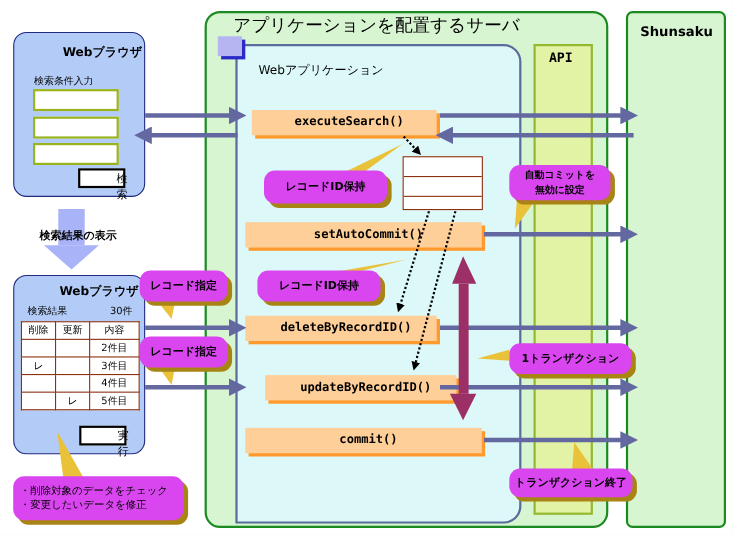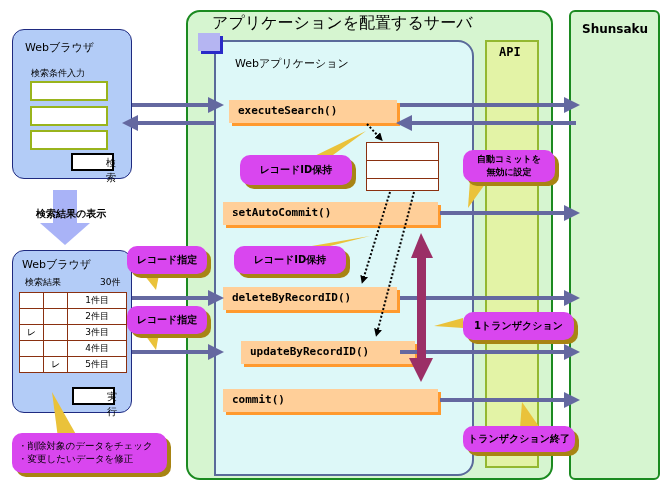--- a/index.html
+++ b/index.html
@@ -1,28 +1,28 @@
 <!DOCTYPE html>
 <html><head>
 <meta charset="utf-8">
 <style>
   html,body{margin:0;padding:0;background:#ffffff;}
   body{width:666px;height:486px;position:relative;overflow:hidden;font-family:"DejaVu Sans",sans-serif;font-size:11px;color:#000;}
   .abs{position:absolute;box-sizing:border-box;}
   
   .browser{background:#b3ccf7;border:1.5px solid #1f2a80;border-radius:12px;}
-  .b-title{font-weight:normal;font-size:11px;}
+  .b-title{font-weight:bold;font-size:11px;margin-left:32px;}
   .input{background:#fff;border:2px solid #99b41c;}
   .btn{background:#fff;border:2px solid #000;font-size:10px;text-align:center;line-height:15px;padding-left:33px;}
   
   .server{background:#d6f5d0;border:2px solid #1b8a20;border-radius:14px;}
   .webapp{background:#ddf8f8;border:2px solid #5a6a9a;border-radius:0 16px 16px 0;border-top-right-radius:16px;}
   .api{background:#e3f3a6;border:2px solid #94b830;}
   .shunsaku{background:#d6f5d0;border:2px solid #1b8a20;border-radius:6px;}
-  .method{background:#ffcf99;box-shadow:3px 3px 0 #ff9a2e;font-family:"DejaVu Sans Mono",monospace;font-weight:bold;font-size:11px;line-height:22px;padding-left:9px;}
+  .method{background:#ffcf99;box-shadow:3px 3px 0 #ff9a2e;font-family:"DejaVu Sans Mono",monospace;font-weight:bold;font-size:11px;line-height:22px;padding-left:9px;text-align:center;}
   .callout{background:#d946ef;border-radius:10px;box-shadow:4px 4px 0 #a88414;font-weight:bold;font-size:10px;display:flex;align-items:center;justify-content:center;text-align:center;}
   table.res{border-collapse:collapse;background:#fff;font-size:9px;}
   table.res td{border:1px solid #8a3010;height:15px;text-align:center;padding:0;}
   .records{background:#fff;border:1.5px solid #8a3010;}
   .records div{height:17px;border-bottom:1.5px solid #8a3010;}
   .records div:last-child{border-bottom:none;}
   svg.overlay{position:absolute;left:0;top:0;pointer-events:none;}
 </style>
 </head>
 <body>
@@ -55,24 +55,24 @@
     </svg>
 </div>
 <div class="abs" style="left:36px;top:207px;font-weight:bold;font-size:10px;">検索結果の表示</div>
 
 <div class="abs browser" style="left:12px;top:250px;width:120px;height:163px;"></div>
 <div class="abs b-title" style="left:22px;top:257px;">Webブラウザ</div>
 <div class="abs" style="left:25px;top:276px;font-size:9px;">検索結果</div>
 <div class="abs" style="left:100px;top:276px;font-size:9px;">30件</div>
 <table class="abs res" style="left:19px;top:292px;width:108px;">
   <tbody>
-  <tr>
-    <td></td>
-    <td></td>
-    <td>1件目</td>
+      <tr>
+    <td style="width:30px;">削除</td>
+    <td style="width:30px;">更新</td>
+    <td>内容</td>
   </tr>
   <tr>
     <td></td>
     <td></td>
     <td>2件目</td>
   </tr>
   <tr>
     <td>レ</td>
     <td></td>
     <td>3件目</td>

